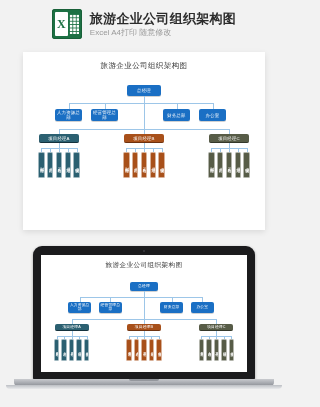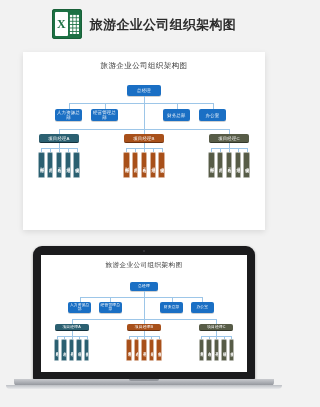--- a/index.html
+++ b/index.html
@@ -130,20 +130,21 @@
 
 <div class="header">
   <div class="xls-icon">
     <div class="page">
       <div class="x">X</div>
     </div>
     <div class="grid"></div>
   </div>
   <div class="head-text">
     <div class="head-title">旅游企业公司组织架构图</div>
+    <div class="head-sub">Excel A4打印 随意修改</div>
   </div>
 </div>
 
 <div class="card">
   <div class="chart-title">旅游企业公司组织架构图</div>
   <div class="org" id="org-card">
       <div class="box blue" style="left: 104px; top: 14px; width: 34px; height: 11px; font-size: 4.4px; line-height: 5px;">
         <span>总经理</span>
       </div>
       <div class="ln lnv" style="left: 121px; top: 25px; height: 7px; width: 0.7px;"></div>

